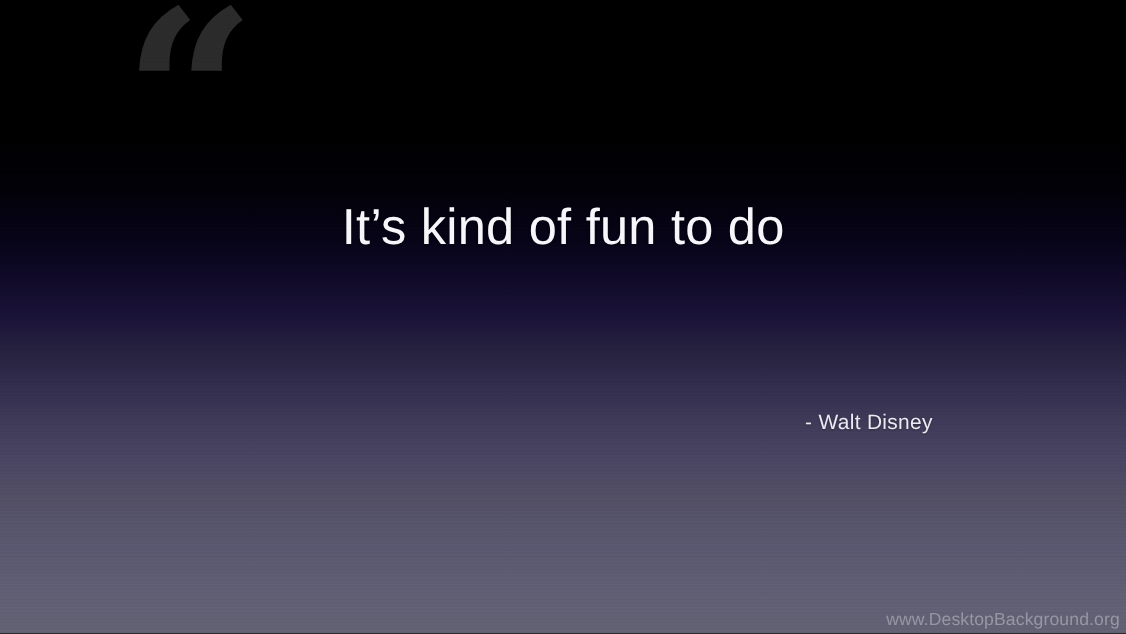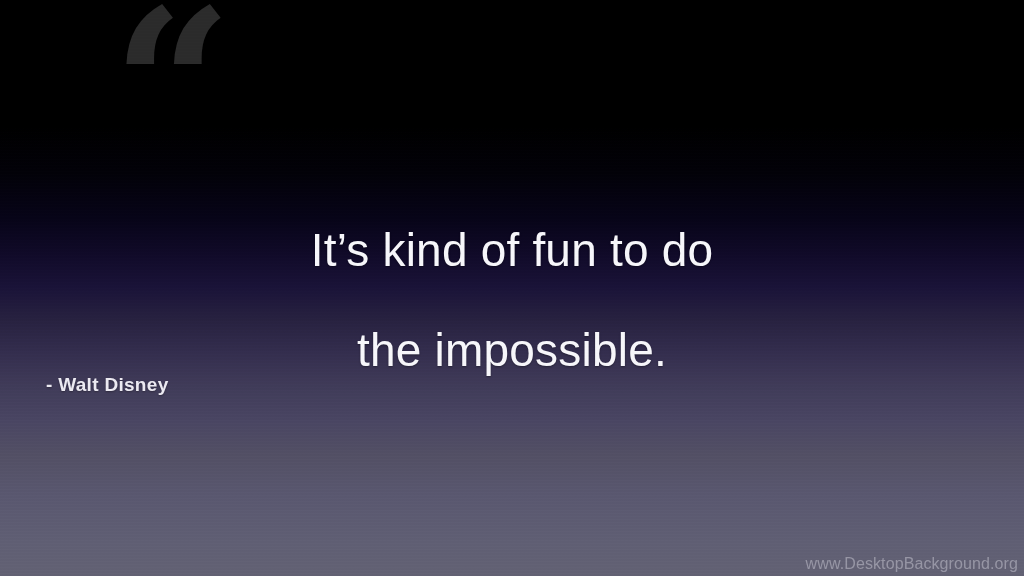--- a/index.html
+++ b/index.html
@@ -76,35 +76,34 @@
   }
 
   .quote-line {
     display: block;
     color: #f7f7fb;
     font-size: 46px;
     line-height: 56px;
     font-weight: 300;
     letter-spacing: 0.2px;
     text-shadow: 0 1px 2px rgba(0,0,0,0.35);
-    margin-top: 44px;
   }
 
   
   .attribution {
     position: absolute;
     top: 374px;
     left: 0;
     width: 848px;
+    text-align: right;
     color: #eceaf2;
     font-size: 19px;
-    font-weight: 700;
+    font-weight: 400;
     letter-spacing: 0.3px;
     text-shadow: 0 1px 2px rgba(0,0,0,0.3);
-    padding-left: 46px;
   }
 
   
   .watermark {
     position: absolute;
     right: 6px;
     bottom: 3px;
     color: #9a99a8;
     font-size: 16px;
     font-weight: 400;
@@ -114,21 +113,20 @@
 </style>
 </head>
 <body>
 
 <div class="wallpaper">
 
   <div class="quote-mark">“</div>
 
   <div class="quote-block">
     <span class="quote-line">It’s kind of fun to do</span>
-    <span class="quote-line">the impossible.</span>
   </div>
 
   <div class="attribution">- Walt Disney</div>
 
   <div class="watermark">www.DesktopBackground.org</div>
 
   <div class="grain"></div>
 
 </div>
 

